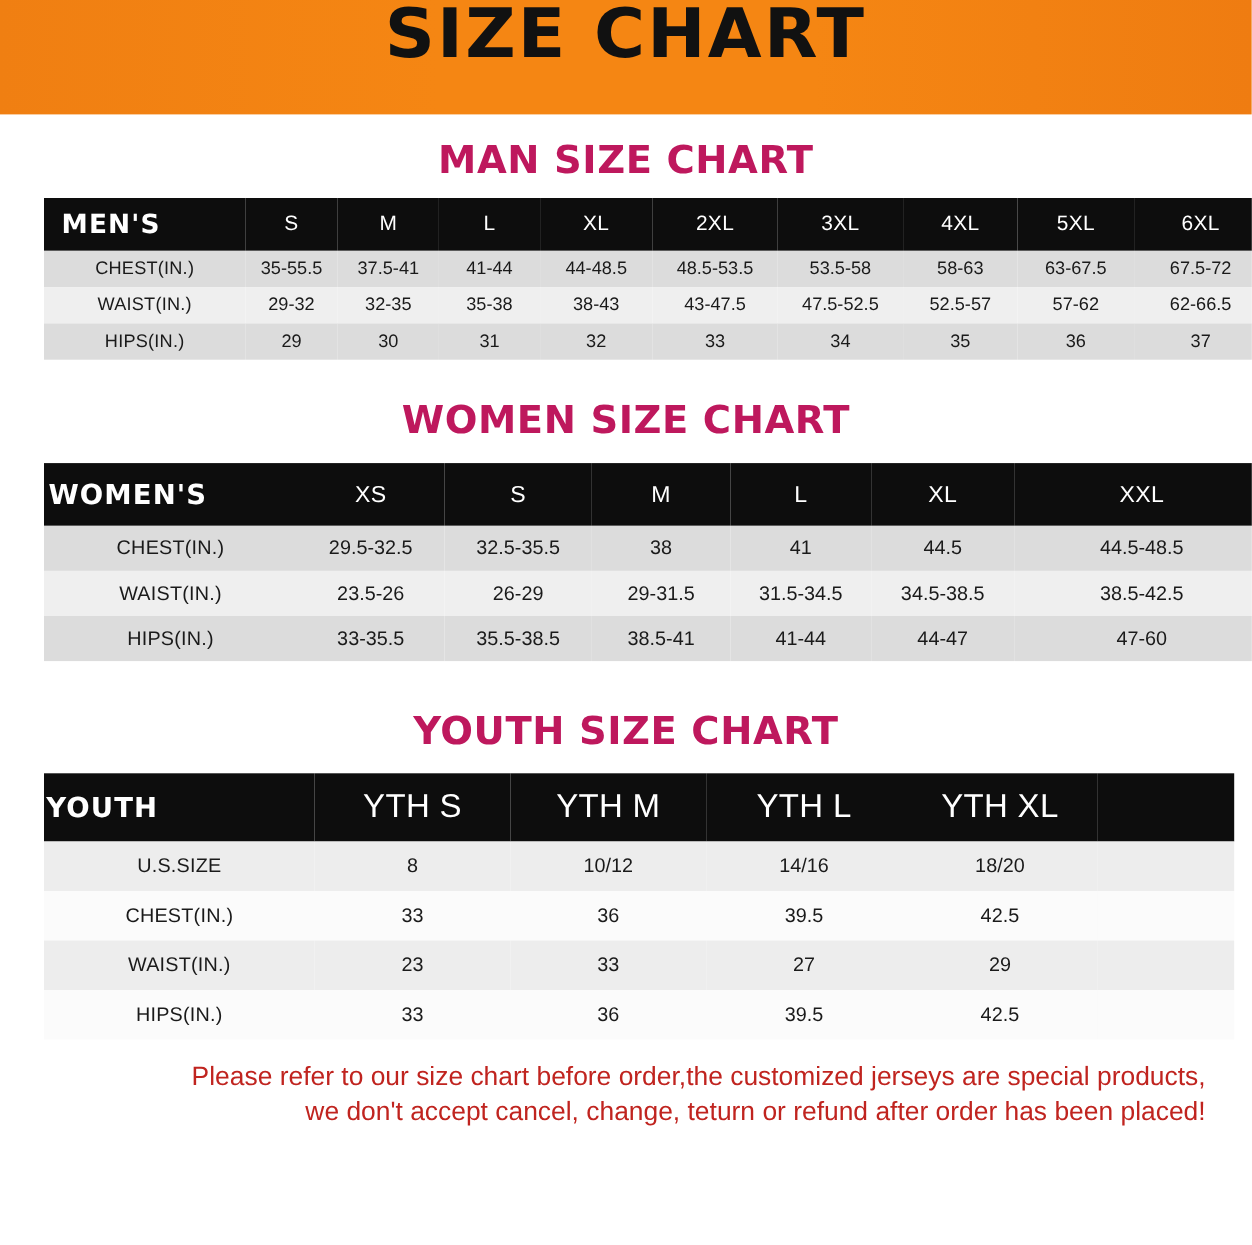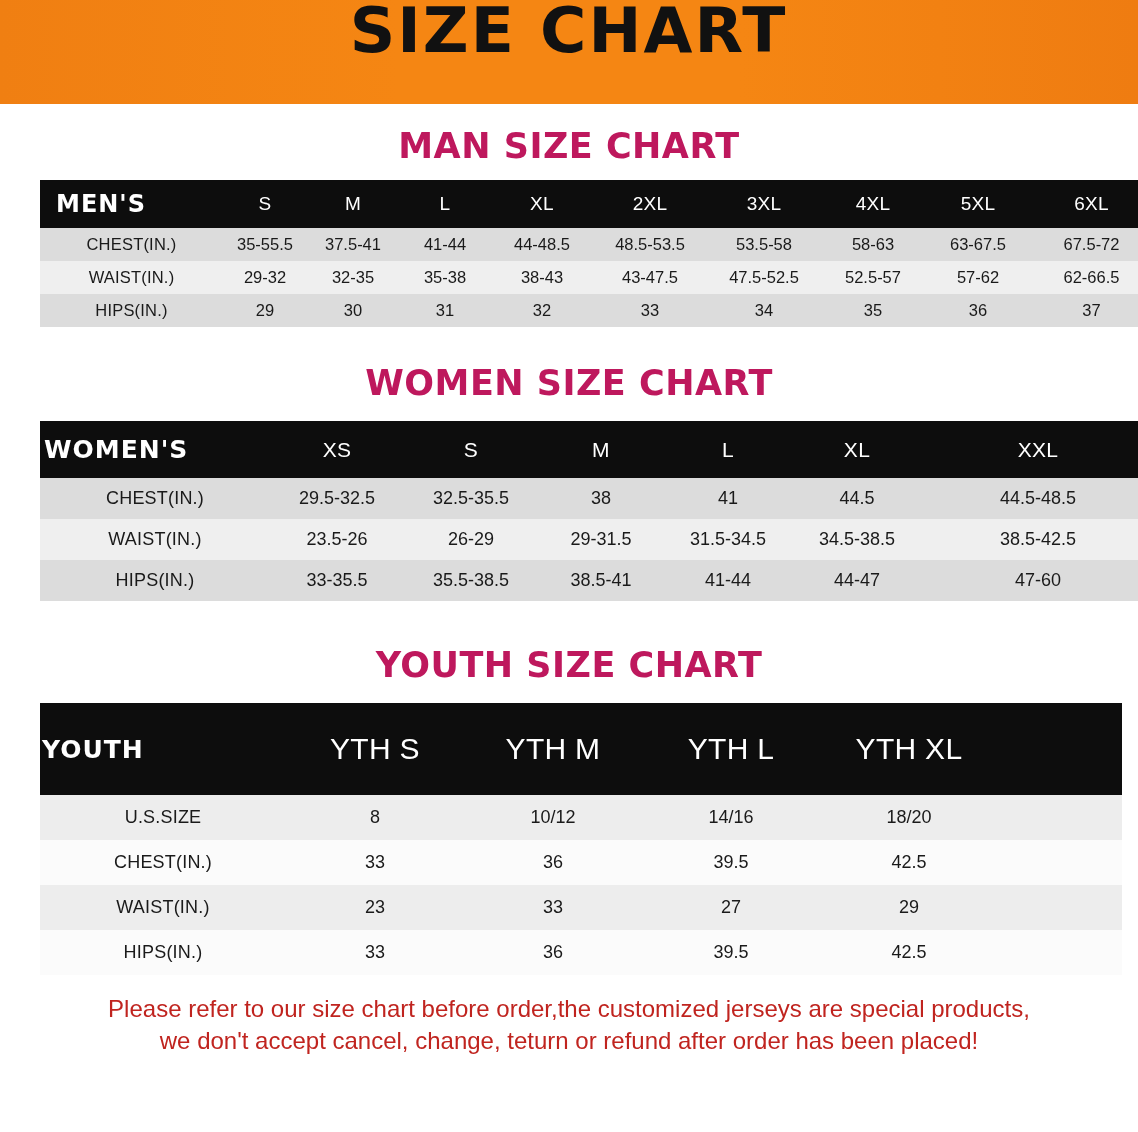--- a/index.html
+++ b/index.html
@@ -110,38 +110,38 @@
 
   
   #women-table thead th { font-size: 21px; }
   #women-table thead th.label-col { font-size: 25px; }
   #women-table thead th { padding: 14px 4px; }
   #women-table tbody td { font-size: 18px; padding: 10px 2px; }
 
   
   #youth-table thead th { font-size: 30px; }
   #youth-table thead th.label-col { font-size: 25px; }
-  #youth-table thead th { padding: 29px 2px; }
+  #youth-table thead th { padding: 14px 2px; }
   #youth-table tbody td { font-size: 18px; padding: 12px 2px; }
   #youth-table tbody tr.odd { background: #ededed; }
   #youth-table tbody tr.even { background: #fbfbfb; }
 
   .spacer-sm { height: 14px; }
   .spacer-md { height: 18px; }
 
   
   .footer-note {
     margin-top: 18px;
     padding: 0 42px;
     box-sizing: border-box;
     color: #c0241f;
     font-family: "Liberation Sans", sans-serif;
     font-size: 24px;
     line-height: 1.35;
-    text-align: center;
+    text-align: right;
   }
   .footer-note div { white-space: nowrap; }
 </style>
 </head>
 <body>
 
 <div class="page">
 
   <div class="banner">
     <div class="banner-title">SIZE CHART</div>

